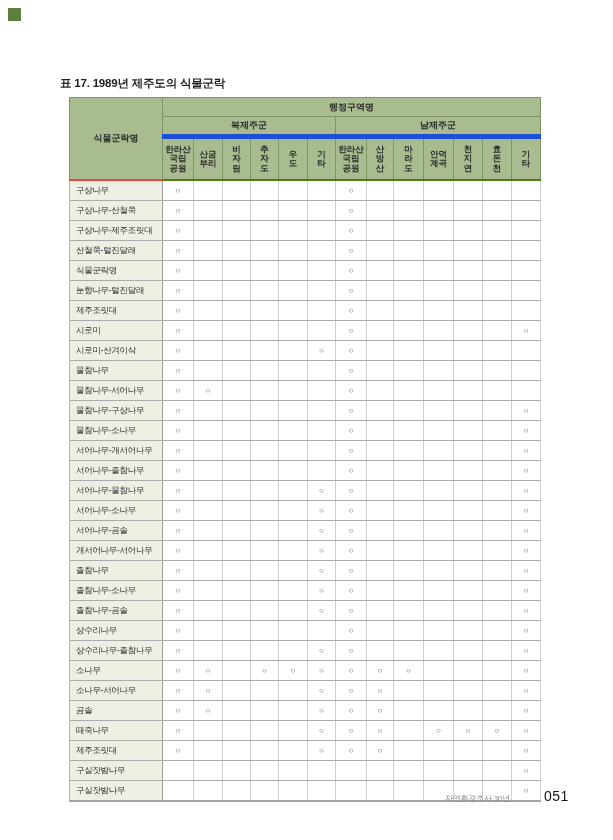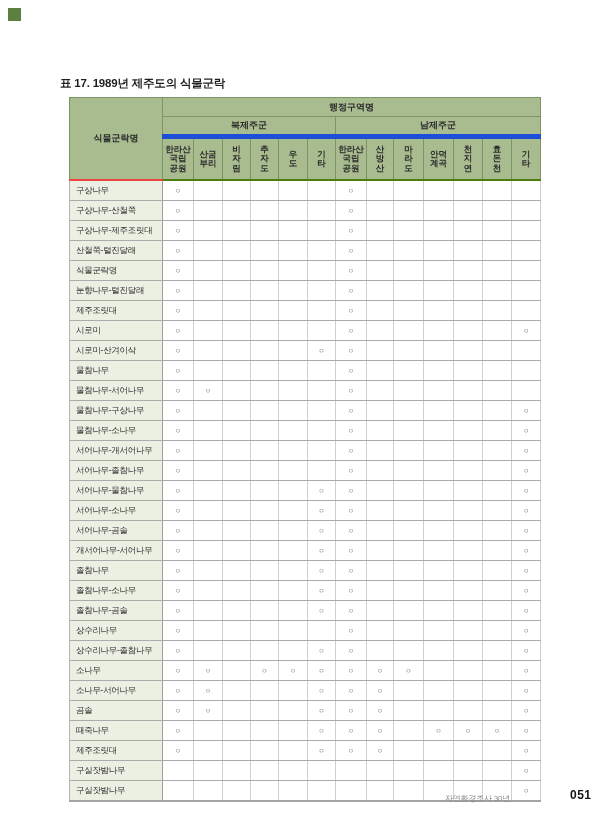--- a/index.html
+++ b/index.html
@@ -27,21 +27,21 @@
   tbody td.row-label{
     background:#ecf0e3;text-align:left;padding-left:6px;font-size:8.5px;color:#2b2b2b;
     border-left:1px solid #b5b5b5;border-right:1px solid #9d9d9d;letter-spacing:-0.3px;
   }
   tbody td.group-split{border-left:1px solid #9d9d9d;}
   tbody tr:last-child td{border-bottom:2px solid #a3a3a3;}
   td.mark{font-size:8px;color:#5a5a5a;line-height:8px;}
   .sidebar{position:absolute;right:0;top:0;width:60px;height:400px;}
   .footer{position:absolute;left:0;top:788px;width:613px;height:20px;}
   .footer-label{position:absolute;left:445px;top:5px;font-size:8px;color:#8a8a8a;letter-spacing:-0.2px;}
-  .footer-page{position:absolute;left:570px;top:0px;font-size:12px;font-weight:bold;color:#141414;letter-spacing:0.5px;}
+  .footer-page{position:absolute;left:544px;top:0px;font-size:14px;font-weight:normal;color:#141414;letter-spacing:0.5px;}
 </style>
 </head>
 <body>
 
 <div class="corner-square"></div>
 
 <div class="page-title">표 17. 1989년 제주도의 식물군락</div>
 
 <div class="table-wrap">
   <table id="plant-table">

